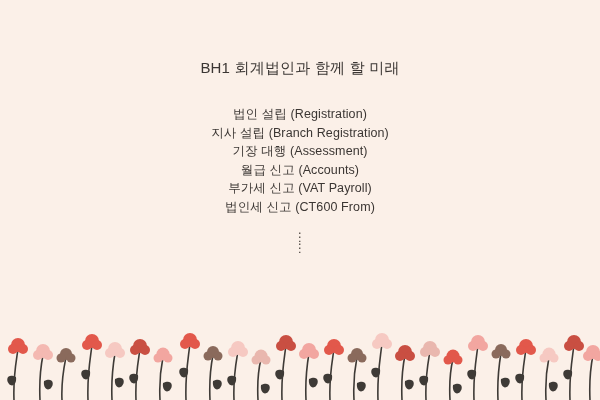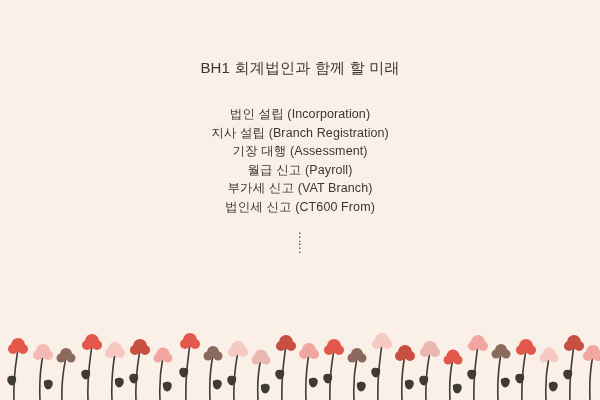--- a/index.html
+++ b/index.html
@@ -74,25 +74,25 @@
 </style>
 </head>
 <body>
 
 <div class="poster">
 
   <div class="content">
     <div class="headline">BH1 회계법인과 함께 할 미래</div>
 
     <ul class="service-list">
-      <li>법인 설립 (Incorporation)</li>
+      <li>법인 설립 (Registration)</li>
       <li>지사 설립 (Branch Registration)</li>
       <li>기장 대행 (Assessment)</li>
-      <li>월급 신고 (Payroll)</li>
-      <li>부가세 신고 (VAT Branch)</li>
+      <li>월급 신고 (Accounts)</li>
+      <li>부가세 신고 (VAT Payroll)</li>
       <li>법인세 신고 (CT600 From)</li>
     </ul>
 
     <div class="ellipsis">
       <span>⋮</span>
       <span>⋮</span>
     </div>
   </div>
 
   <div class="field">

